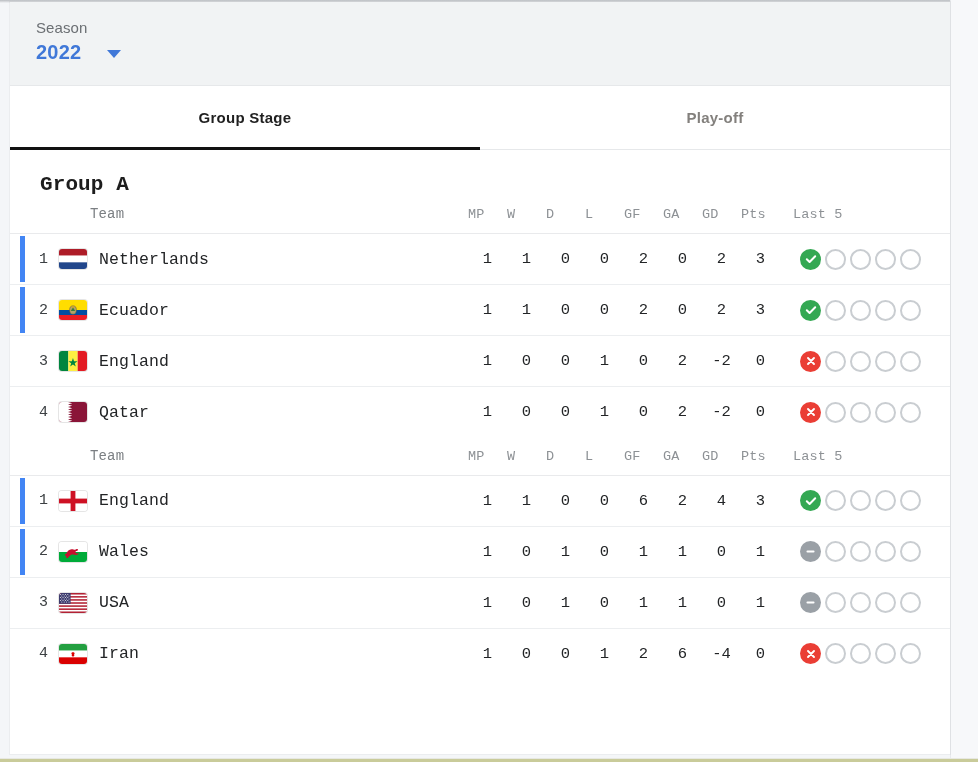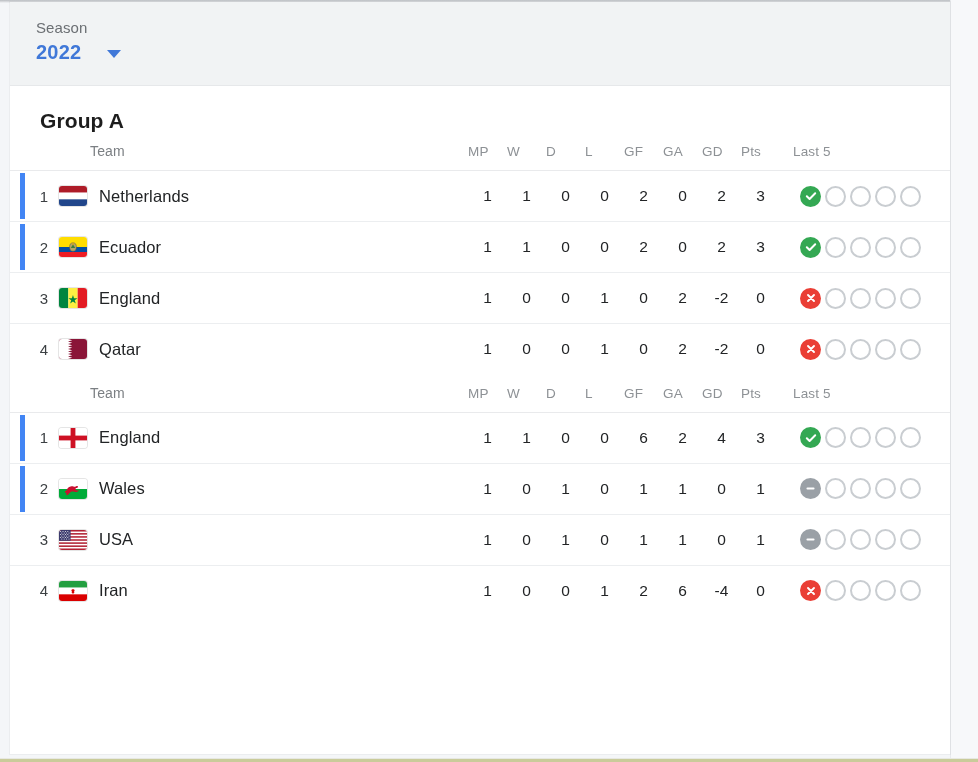--- a/index.html
+++ b/index.html
@@ -118,21 +118,21 @@
   .tab.inactive { color: #83807d; }
   .tab.active::after {
     content: "";
     position: absolute;
     left: 0; right: 0; bottom: -1px;
     height: 3px;
     background: #111111;
   }
 
   
-  .group { padding: 0 0 0 0; }
+  .group { padding: 0 0 0 0; font-family: Liberation Mono, monospace; }
   .group-title {
     font-size: 21px;
     font-weight: bold;
     color: #1d1d1d;
     letter-spacing: .1px;
     padding: 23px 0 0 30px;
   }
 
   table.standings {
     width: 940px;
@@ -257,20 +257,28 @@
   <div class="card">
 
     <div class="season-bar">
       <div class="season-label">Season</div>
       <div class="season-value-row">
         <span class="season-value">2022</span>
         <span class="caret"></span>
       </div>
     </div>
 
+    <div class="tabs">
+      <div class="tab active">
+        <span>Group Stage</span>
+      </div>
+      <div class="tab inactive">
+        <span>Play-off</span>
+      </div>
+    </div>
 
     <div id="groups-container">
         <div class="group">
     <div class="group-title">Group A</div>
     <table class="standings">
       <colgroup>
         <col class="c-bar">
               <col class="c-rank">
               <col class="c-flag">
               <col class="c-team">

